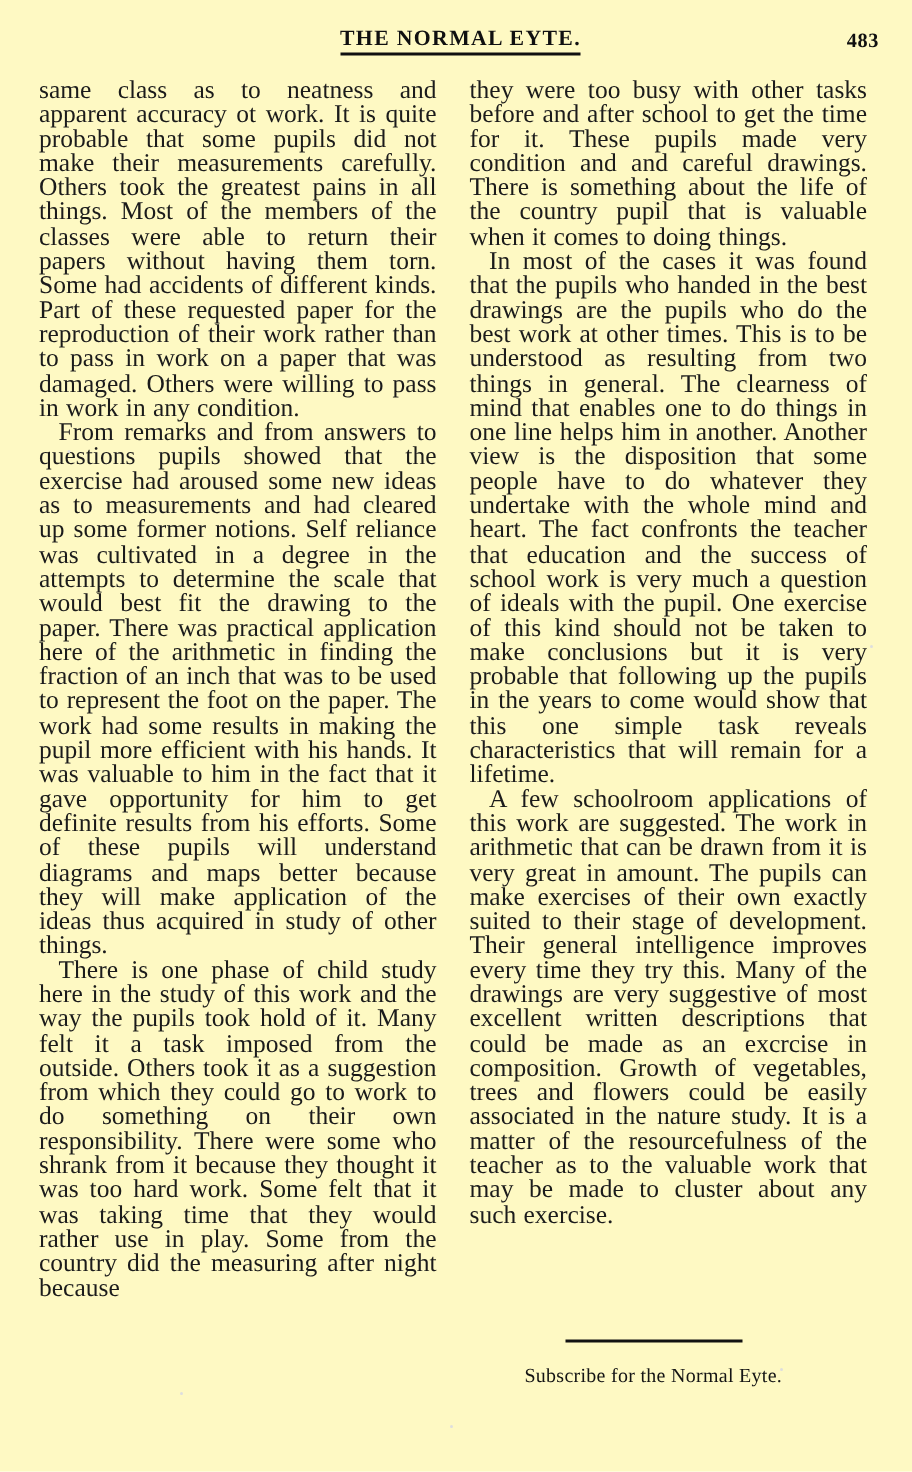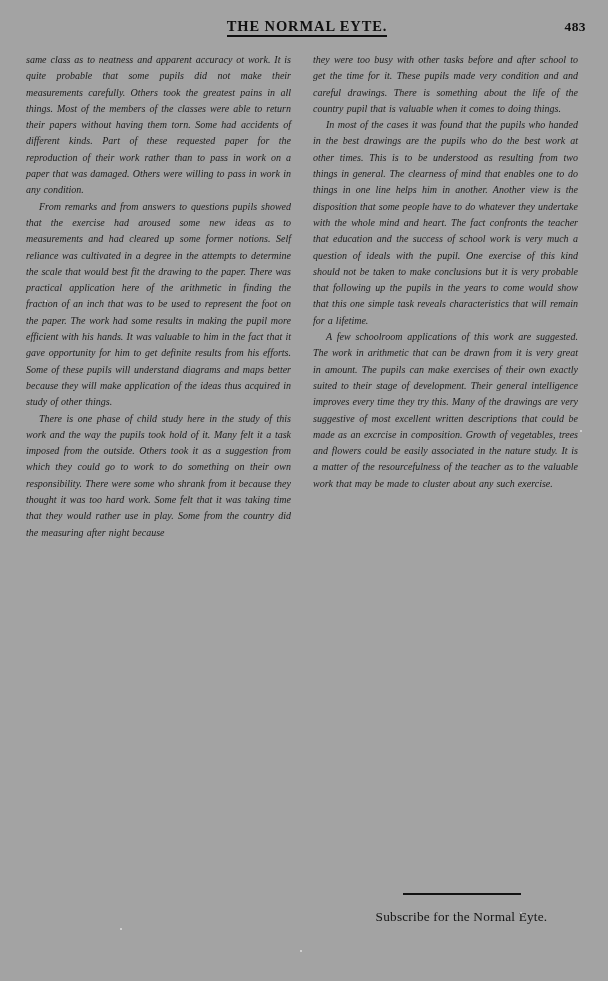--- a/index.html
+++ b/index.html
@@ -12,21 +12,21 @@
     width: 608px;
     height: 981px;
     overflow: hidden;
     font-family: "Liberation Serif", "DejaVu Serif", serif;
     color: #1a1a1a;
     position: relative;
   }
   .page {
     position: absolute;
     inset: 0;
-    background: #a3a3a3;
+    background: #fef9c3;
     padding: 0;
   }
   
   .running-head {
     position: absolute;
     top: 18px;
     left: 28px;
     right: 22px;
     height: 30px;
   }
@@ -64,39 +64,38 @@
     bottom: 60px;
     display: flex;
     gap: 22px;
   }
   .col {
     width: 265px;
     flex: 0 0 265px;
   }
   .col p {
     margin: 0;
-    font-size: 10px;
+    font-size: 17px;
     line-height: 16.3px;
     text-align: justify;
     text-justify: inter-word;
     word-spacing: 0.6px;
     color: #1b1b1b;
-    font-style: italic;
     -webkit-font-smoothing: none;
   }
   .col p.indent {
     text-indent: 13px;
   }
   .col p.flush {
     text-indent: 0;
   }
   
   .footer-notice {
     position: absolute;
-    left: 329px;
+    left: 303px;
     width: 265px;
     bottom: 56px;
   }
   .footer-rule {
     width: 118px;
     height: 2px;
     background: #121212;
     margin: 0 auto 14px auto;
   }
   .footer-text {

